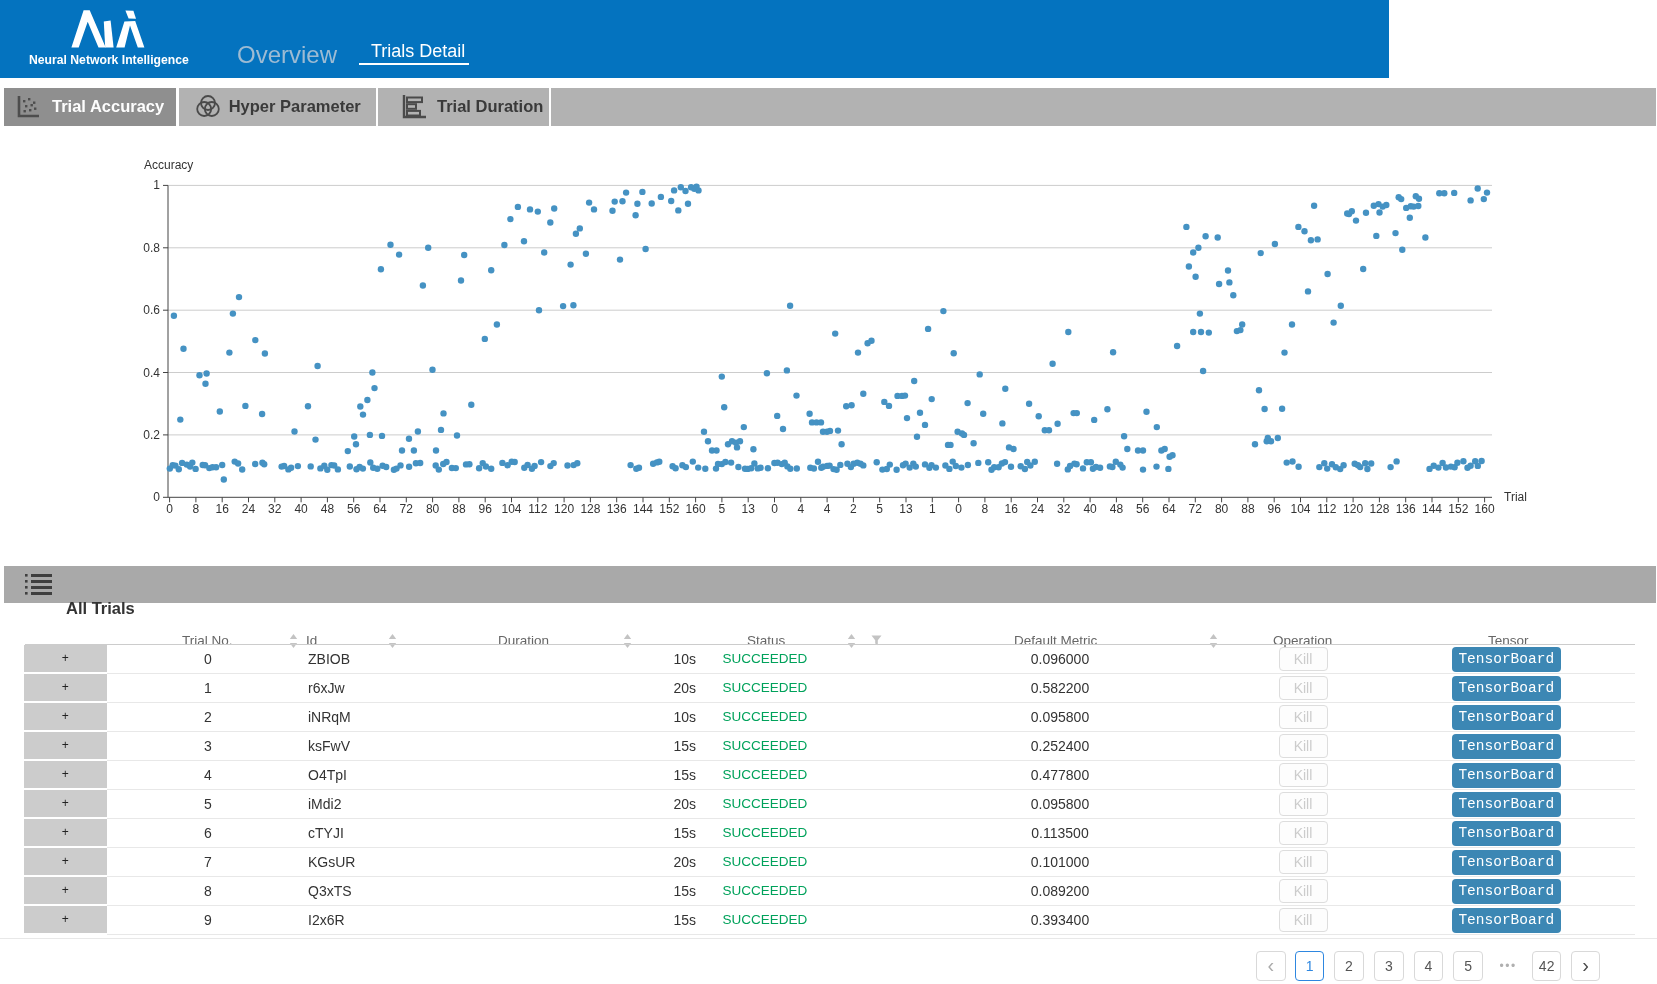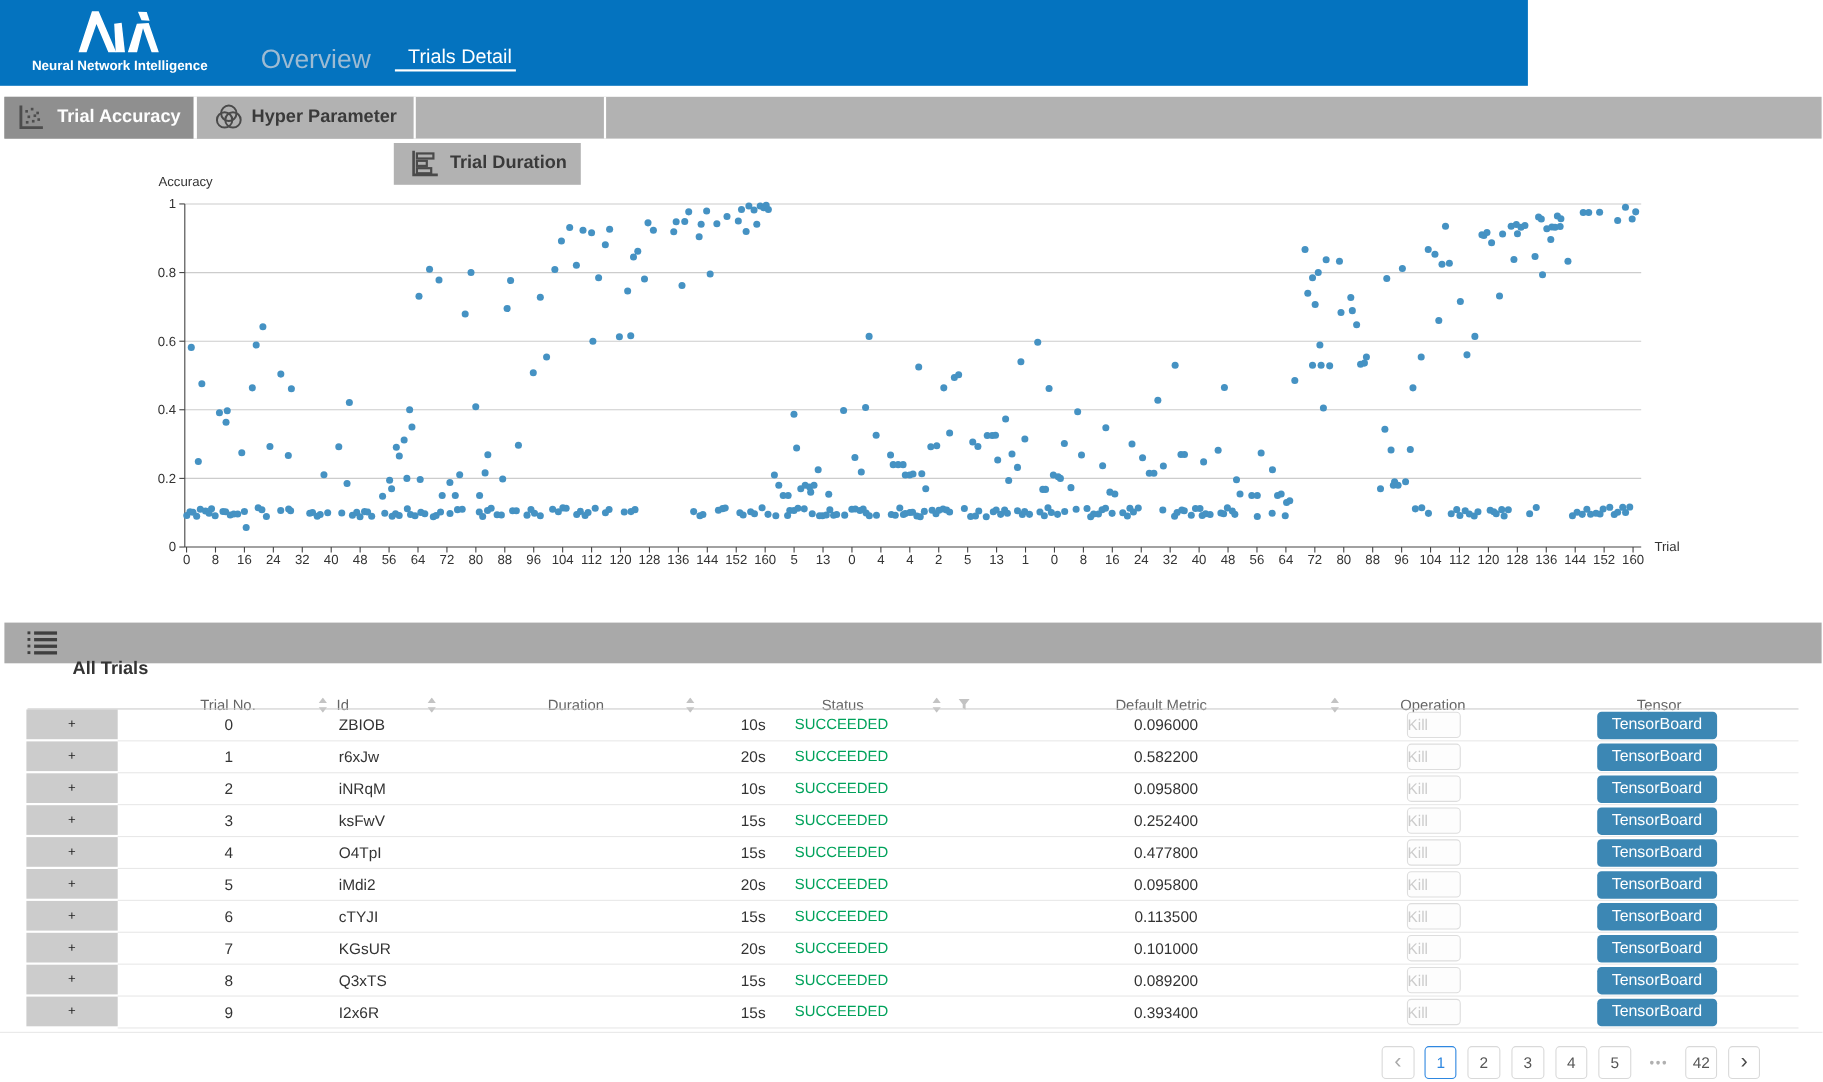--- a/index.html
+++ b/index.html
@@ -5,38 +5,38 @@
 html,body { width:1657px; height:984px; background:#fff; font-family:"Liberation Sans",sans-serif; position:relative; overflow:hidden; }
 .header { position:absolute; left:0; top:0; width:1389px; height:78px; background:#0473bf; }
 .logotext { position:absolute; left:29px; top:53px; color:#fff; font-size:12.2px; font-weight:bold; letter-spacing:0; }
 .nav-ov { position:absolute; left:237px; top:41px; color:#9dbbd3; font-size:24px; }
 .nav-td { position:absolute; left:371px; top:41px; color:#fff; font-size:18px; }
 .nav-line { position:absolute; left:359px; top:63px; width:110px; height:2px; background:#fff; }
 .tabbar { position:absolute; left:4px; top:88px; width:1652px; height:37.5px; background:#b2b2b2; }
 .tab { position:absolute; top:0; height:37.5px; }
 .tab1 { left:0; width:172.3px; background:#8f8f8f; }
 .tab2 { left:174.7px; width:197.1px; background:#b2b2b2; }
-.tab3 { left:354px; width:170.3px; background:#b2b2b2;margin-top:42px; }
+.tab3 { left:382px; width:170.3px; background:#b2b2b2; }
 .tsep { position:absolute; top:0; width:2.4px; height:37.5px; background:#fff; }
 .tabtxt { position:absolute; top:9px; font-size:16.5px; font-weight:bold; }
 .alltrials { position:absolute; left:4px; top:565.5px; width:1652px; height:37.5px; background:#a9a9a9; }
 .alltxt { position:absolute; left:62px; top:9px; font-size:16.5px; font-weight:bold; color:#333;margin-top:24px; }
 .thead { position:absolute; left:0; top:615px; width:1657px; height:29px; font-size:13.5px; color:#666; }
 .thead span { position:absolute; top:18px; }
 .hline { position:absolute; left:25px; top:644px; width:1610px; height:1px; background:#ccc; }
 .trow { position:absolute; left:0; width:1657px; height:29px; font-size:14px; color:#333; }
 .pluscell { position:absolute; left:24px; top:0.5px; width:82.5px; height:26.5px; background:#ccc; text-align:center; font-size:12px; color:#222; line-height:26.5px; }
 .c { position:absolute; top:6px; }
 .tno { left:106px; width:204px; text-align:center; }
 .tid { left:308px; }
 .tdur { left:496px; width:200px; text-align:right; }
 .tstat { left:665px; width:200px; text-align:center; color:#00a25b; font-size:13.5px; }
 .tmet { left:960px; width:200px; text-align:center; }
-.killbtn { position:absolute; left:1278.5px; top:2.5px; width:49px; height:24px; border:1px solid #ddd; border-radius:4px; color:#ccc; font-size:14px; text-align:left; line-height:22px; background:#fdfdfd; }
-.tbbtn { position:absolute; left:1452px; top:2px; width:108.5px; height:25px; background:#3c87b4; border-radius:4px; color:#fff; font-size:14.5px; text-align:center; line-height:25px; }
+.killbtn { position:absolute; left:1278.5px; top:2.5px; width:49px; height:24px; border:1px solid #ddd; border-radius:4px; color:#ccc; font-size:14px; text-align:center; line-height:22px; background:#fdfdfd; }
+.tbbtn { position:absolute; left:1452px; top:2px; width:108.5px; height:25px; background:#3c87b4; border-radius:4px; color:#fff; font-size:14.5px; text-align:center; line-height:25px;font-family:Liberation Mono, monospace; }
 .rline { position:absolute; left:106.5px; top:28px; width:1528px; height:1px; background:#e8e8e8; }
 .tbot { position:absolute; left:0; top:938px; width:1657px; height:1px; background:#e8e8e8; }
 .pgbtn { position:absolute; top:950.7px; width:29.3px; height:30.3px; border:1px solid #d9d9d9; border-radius:4px; background:#fff; color:#555; font-size:14px; text-align:center; line-height:28px; }
 .pgactive { border-color:#2e87e0; color:#2e87e0; }
 .pgprev { color:#aaa; font-size:20px; line-height:27px; }
 .pgnext { color:#4a4a4a; font-size:20px; line-height:27px; }
 .pgdots { position:absolute; top:950.7px; width:29.3px; height:30.3px; color:#b0b0b0; font-size:12px; text-align:center; line-height:30px; letter-spacing:1.5px; }
 .al { fill:#333; font-size:12px; font-family:"Liberation Sans",sans-serif; }
 </style></head>
 <body>

